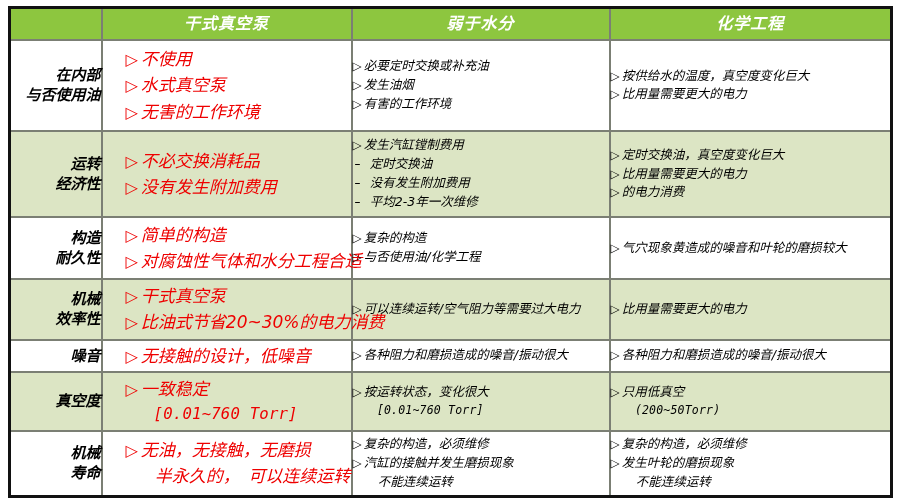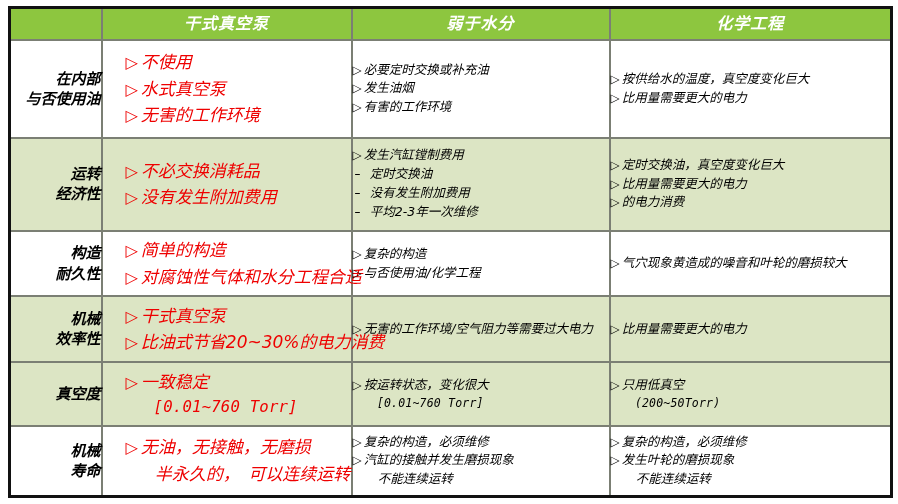--- a/index.html
+++ b/index.html
@@ -222,26 +222,46 @@
             <span class="l-line">效率性</span>
           </td>
           <td class="cell dry">
             <ul class="items">
               <li><span class="mk tri"></span><span>干式真空泵</span></li>
               <li><span class="mk tri"></span><span>比油式节省20~30%的电力消费</span></li>
             </ul>
           </td>
           <td class="cell">
             <ul class="items">
-              <li><span class="mk tri"></span><span>无害的工作环境/空气阻力等需要过大电力</span></li>
+              <li><span class="mk tri"></span><span>可以连续运转/空气阻力等需要过大电力</span></li>
             </ul>
           </td>
           <td class="cell">
             <ul class="items">
               <li><span class="mk tri"></span><span>比用量需要更大的电力</span></li>
+            </ul>
+          </td>
+        </tr>
+        <tr class="band-white">
+          <td class="label">
+            <span class="l-line">噪音</span>
+          </td>
+          <td class="cell dry">
+            <ul class="items">
+              <li><span class="mk tri"></span><span>无接触的设计，低噪音</span></li>
+            </ul>
+          </td>
+          <td class="cell">
+            <ul class="items">
+              <li><span class="mk tri"></span><span>各种阻力和磨损造成的噪音/振动很大</span></li>
+            </ul>
+          </td>
+          <td class="cell">
+            <ul class="items">
+              <li><span class="mk tri"></span><span>各种阻力和磨损造成的噪音/振动很大</span></li>
             </ul>
           </td>
         </tr>
         <tr class="band-green">
           <td class="label">
             <span class="l-line">真空度</span>
           </td>
           <td class="cell dry">
             <ul class="items">
               <li><span class="mk tri"></span><span>一致稳定</span></li>

